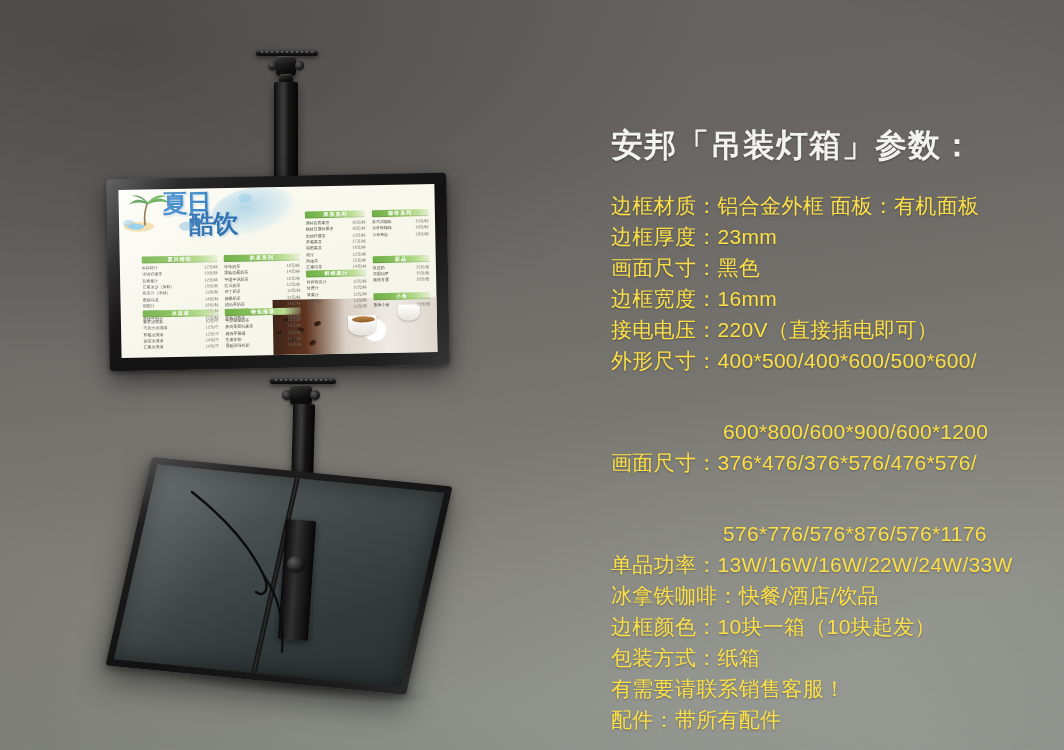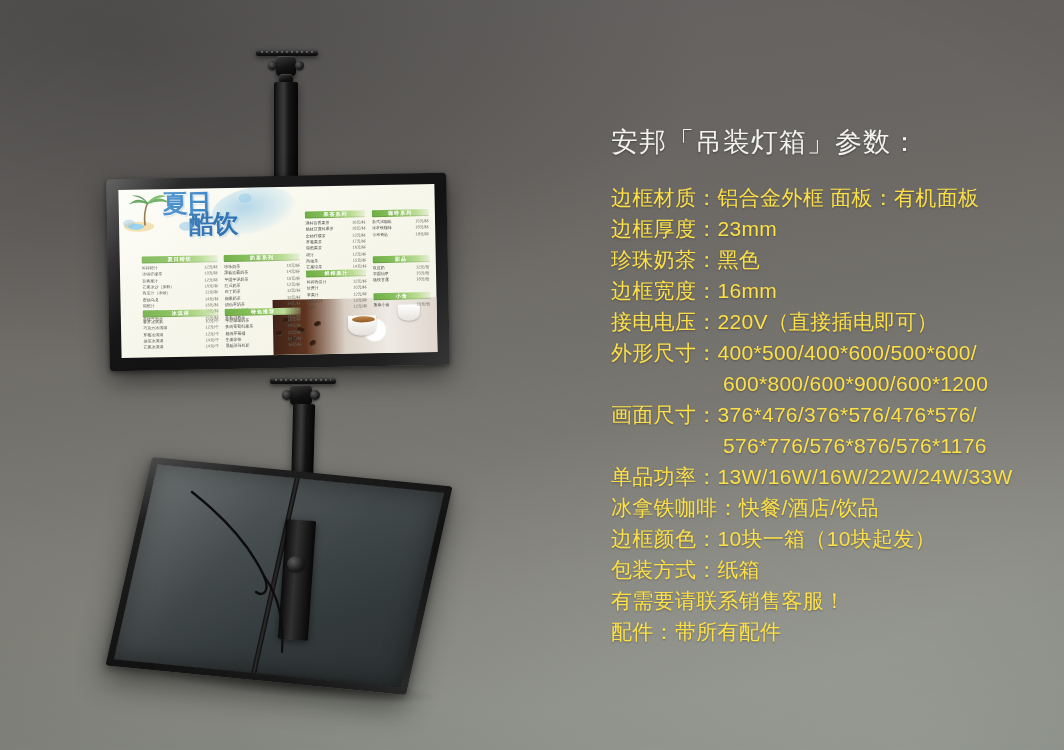--- a/index.html
+++ b/index.html
@@ -21,28 +21,28 @@
     background-image:
       repeating-linear-gradient(0deg, rgba(255,255,255,.025) 0 1px, rgba(0,0,0,.02) 1px 2px),
       repeating-linear-gradient(90deg, rgba(255,255,255,.018) 0 1px, rgba(0,0,0,.015) 1px 2px);
   }
   .bg-vignette{position:absolute;inset:0;
     background:radial-gradient(130% 110% at 50% 45%, rgba(0,0,0,0) 45%, rgba(0,0,0,.22) 100%);}
 
   
   .spec{position:absolute;left:611px;top:124px;width:440px;}
   .spec-title{
-    font-size:27px;font-weight:normal;color:#f2f2f0;letter-spacing:1px;
+    font-size:32px;font-weight:bold;color:#f2f2f0;letter-spacing:1px;
     text-shadow:0 1px 2px rgba(0,0,0,.35);margin:0 0 22px 0;white-space:nowrap;
   }
   .spec-line{
     font-size:21px;color:#fde047;line-height:31px;white-space:nowrap;
     text-shadow:0 1px 2px rgba(0,0,0,.3);letter-spacing:.3px;
   }
-  .spec-line.cont{padding-left:112px;}
+  .spec-line.cont{padding-left:112px;margin-top:40px;}
 
   
   .lightbox{
     position:absolute;left:108px;top:176px;width:340px;height:192px;
     transform:rotate(-1.1deg);
   }
   .lb-frame{
     position:absolute;inset:0;border-radius:4px;
     background:linear-gradient(150deg,#3c3c3c 0%,#1d1d1d 22%,#121212 55%,#242424 100%);
     box-shadow:0 10px 26px rgba(0,0,0,.5), 0 2px 5px rgba(0,0,0,.45);
@@ -491,21 +491,21 @@
   </svg>
 
   <div class="shadow-ground"></div>
   <div class="bg-vignette"></div>
 
   <div class="spec">
     <div class="spec-title">安邦「吊装灯箱」参数：</div>
     <div id="spec-lines">
         <div class="spec-line">边框材质：铝合金外框    面板：有机面板</div>
         <div class="spec-line">边框厚度：23mm</div>
-        <div class="spec-line">珍珠奶茶：黑色</div>
+        <div class="spec-line">画面尺寸：黑色</div>
         <div class="spec-line">边框宽度：16mm</div>
         <div class="spec-line">接电电压：220V（直接插电即可）</div>
         <div class="spec-line">外形尺寸：400*500/400*600/500*600/</div>
         <div class="spec-line cont">600*800/600*900/600*1200</div>
         <div class="spec-line">画面尺寸：376*476/376*576/476*576/</div>
         <div class="spec-line cont">576*776/576*876/576*1176</div>
         <div class="spec-line">单品功率：13W/16W/16W/22W/24W/33W</div>
         <div class="spec-line">冰拿铁咖啡：快餐/酒店/饮品</div>
         <div class="spec-line">边框颜色：10块一箱（10块起发）</div>
         <div class="spec-line">包装方式：纸箱</div>

